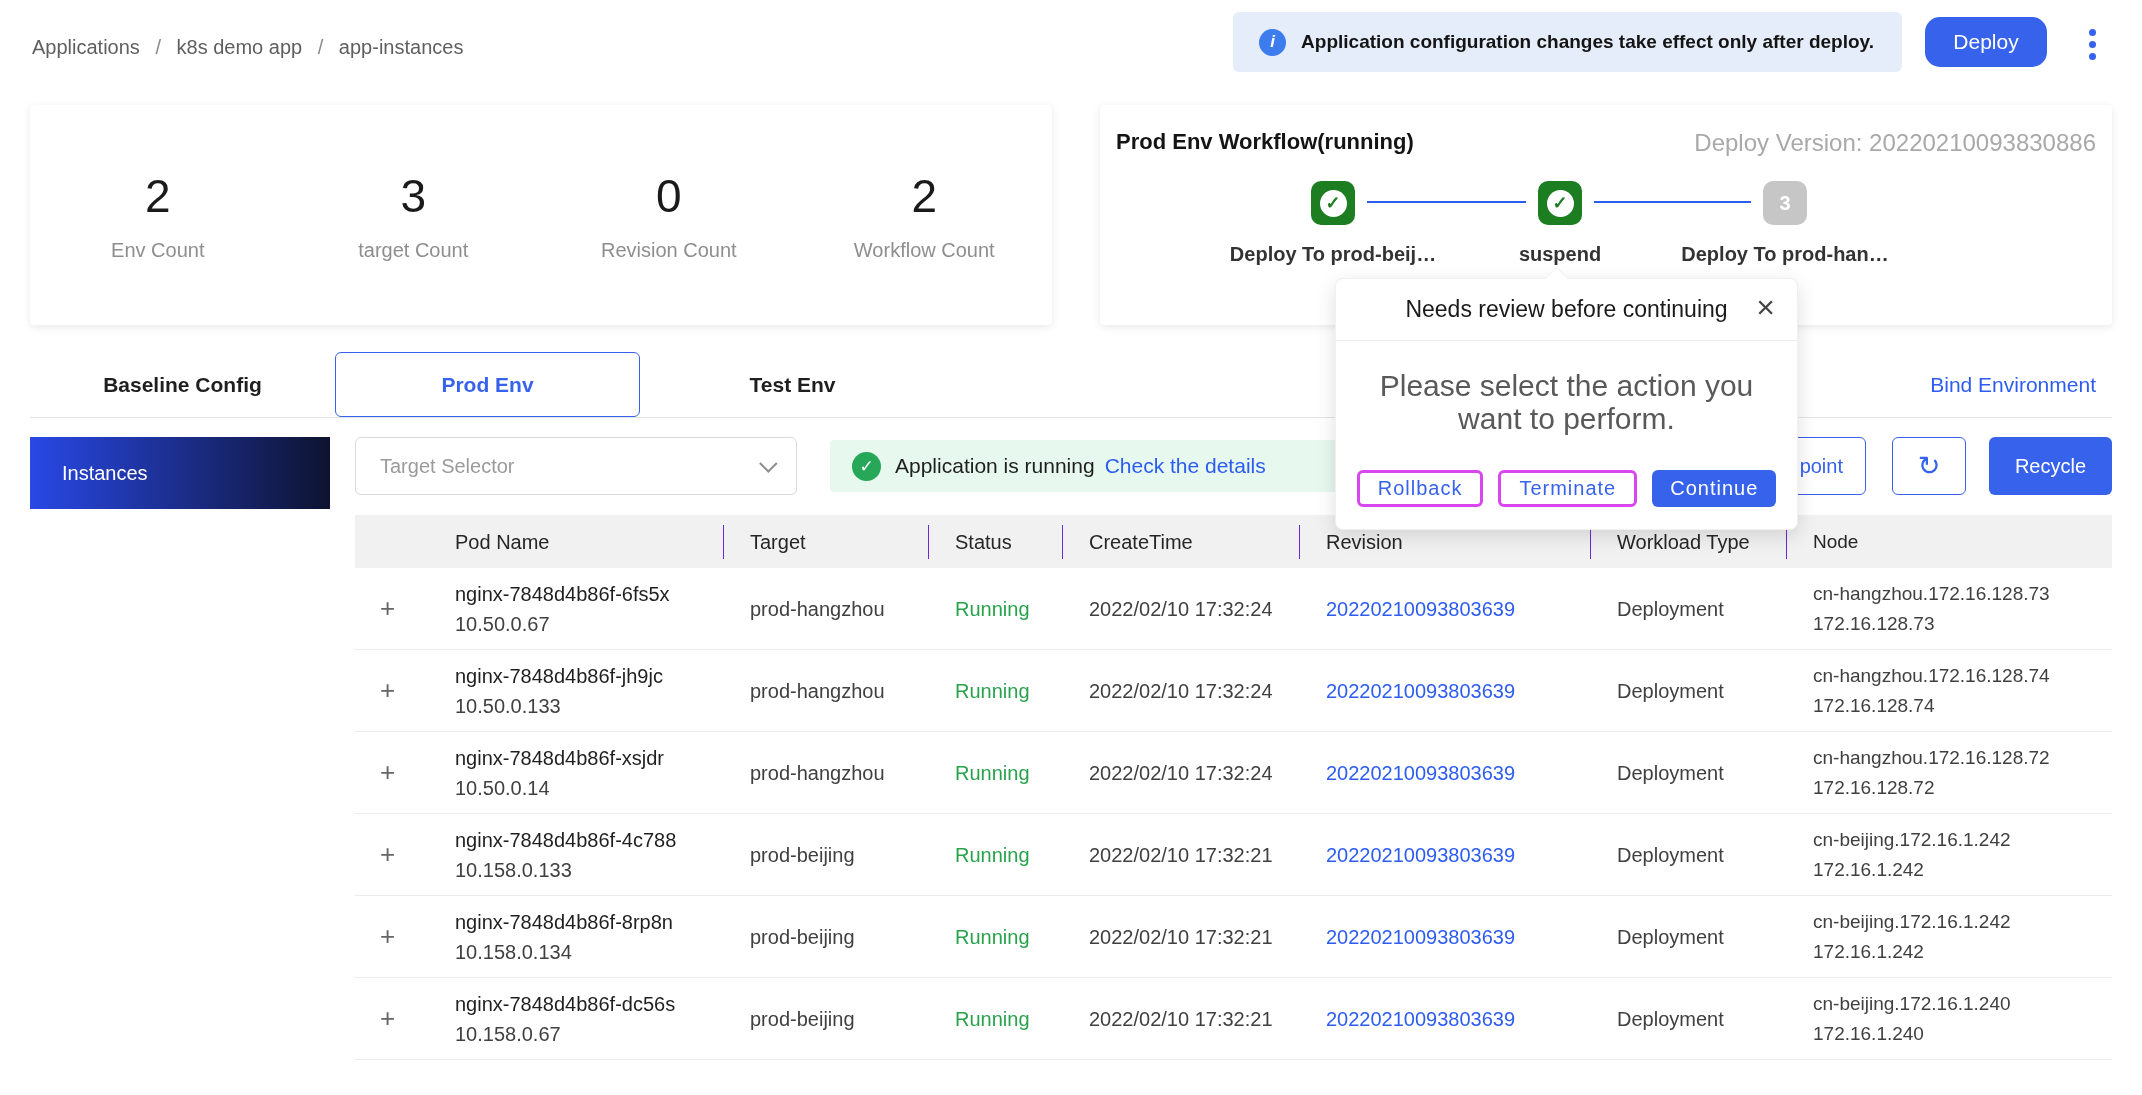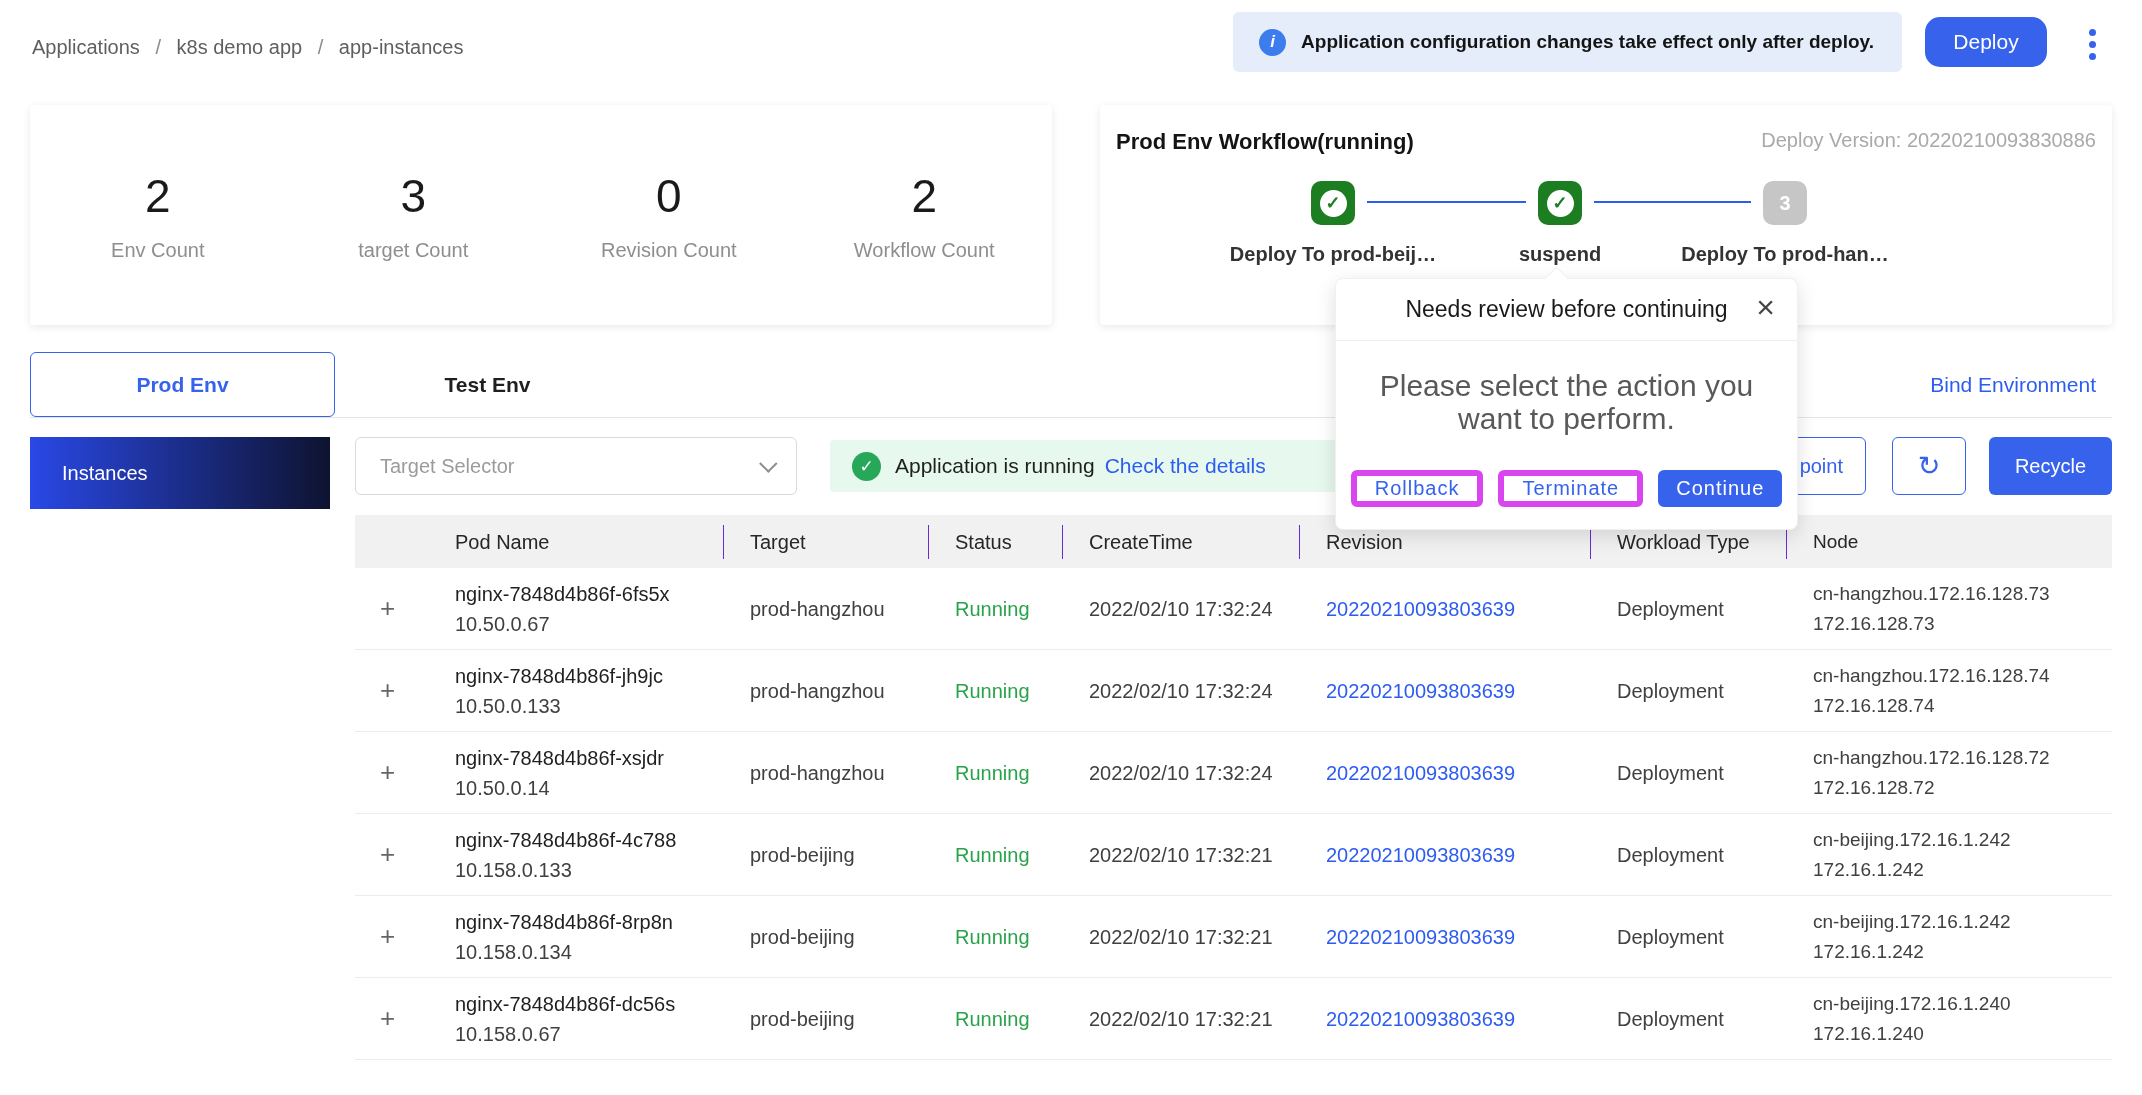--- a/index.html
+++ b/index.html
@@ -26,21 +26,21 @@
 
   
   .card { position:absolute; background:#fff; border-radius:4px; box-shadow:0 2px 8px rgba(0,0,0,0.09); }
   .stats-card { left:30px; top:105px; width:1022px; height:220px; display:flex; align-items:center; }
   .stat { flex:1; text-align:center; }
   .stat .num { font-size:46px; color:#1a1a1a; margin-bottom:16px; }
   .stat .lbl { font-size:20px; color:#8e8e8e; }
 
   .wf-card { left:1100px; top:105px; width:1012px; height:220px; }
   .wf-title { position:absolute; left:16px; top:24px; font-size:22px; font-weight:bold; color:#141414; }
-  .wf-version { position:absolute; right:16px; top:24px; font-size:20px; color:#a9a9a9; }
+  .wf-version { position:absolute; right:16px; top:24px; font-size:24px; color:#a9a9a9; }
   .step-icon { position:absolute; width:44px; height:44px; border-radius:10px; background:#1d7d21;
     display:flex; align-items:center; justify-content:center; top:76px; cursor:pointer; }
   .step-icon .cir { width:27px; height:27px; border-radius:50%; background:#fff; color:#1d7d21;
     font-size:18px; font-weight:bold; display:flex; align-items:center; justify-content:center; }
   .step-icon.pending { background:#c6c6c6; color:#fff; font-size:20px; font-weight:bold; }
   .step-line { position:absolute; top:96px; height:2px; background:#2d5cf0; }
   .step-label { position:absolute; top:138px; width:240px; text-align:center; font-size:20px; font-weight:bold; color:#333; }
 
   
   .tabstrip { position:absolute; left:30px; top:352px; width:2082px; height:66px; background:#fff;
@@ -102,21 +102,21 @@
   
   .popover { position:absolute; left:1335px; top:278px; width:463px; height:252px; background:#fff;
     border:1px solid #f0f0f0; border-radius:8px; box-shadow:0 6px 20px rgba(0,0,0,0.13); z-index:20; }
   .popover .arrow { position:absolute; left:212px; top:-9px; width:17px; height:17px; background:#fff;
     border-left:1px solid #f0f0f0; border-top:1px solid #f0f0f0; transform:rotate(45deg); }
   .pop-head { height:62px; border-bottom:1px solid #ededed; display:flex; align-items:center; justify-content:center; position:relative; }
   .pop-title { font-size:23px; color:#1a1a1a; }
   .pop-close { position:absolute; right:22px; top:12px; font-size:32px; color:#444; font-weight:300; cursor:pointer; line-height:32px;}
   .pop-body { padding:28px 34px 0 34px; font-size:30px; color:#595959; text-align:center; line-height:33px; }
   .pop-foot { position:absolute; bottom:22px; left:0; width:100%; display:flex; justify-content:center; gap:15px; }
-  .pop-btn { height:37px; padding:0 18px; border:6px solid #d946ef; border-radius:6px; background:#fff;
+  .pop-btn { height:37px; padding:0 18px; border:3px solid #d946ef; border-radius:6px; background:#fff;
     color:#3662ec; font-size:20px; font-family:inherit; cursor:pointer; letter-spacing:1px;}
   .pop-btn.primary { background:#3662ec; color:#fff; border:none; }
 </style>
 </head>
 <body>
 
 <div id="app">
 
   <div class="breadcrumb">
     <span>Applications</span>
@@ -171,20 +171,21 @@
     <div class="step-icon pending" style="left:663px;">
       <span>3</span>
     </div>
 
     <div class="step-label" style="left:113px;">Deploy To prod-beij…</div>
     <div class="step-label" style="left:340px;">suspend</div>
     <div class="step-label" style="left:565px;">Deploy To prod-han…</div>
   </div>
 
   <div class="tabstrip">
+    <div class="tab">Baseline Config</div>
     <div class="tab active">Prod Env</div>
     <div class="tab">Test Env</div>
     <div class="bind-link">Bind Environment</div>
   </div>
 
   <div class="sidebar">
     <div class="side-item">Instances</div>
   </div>
 
   <div class="target-select">

